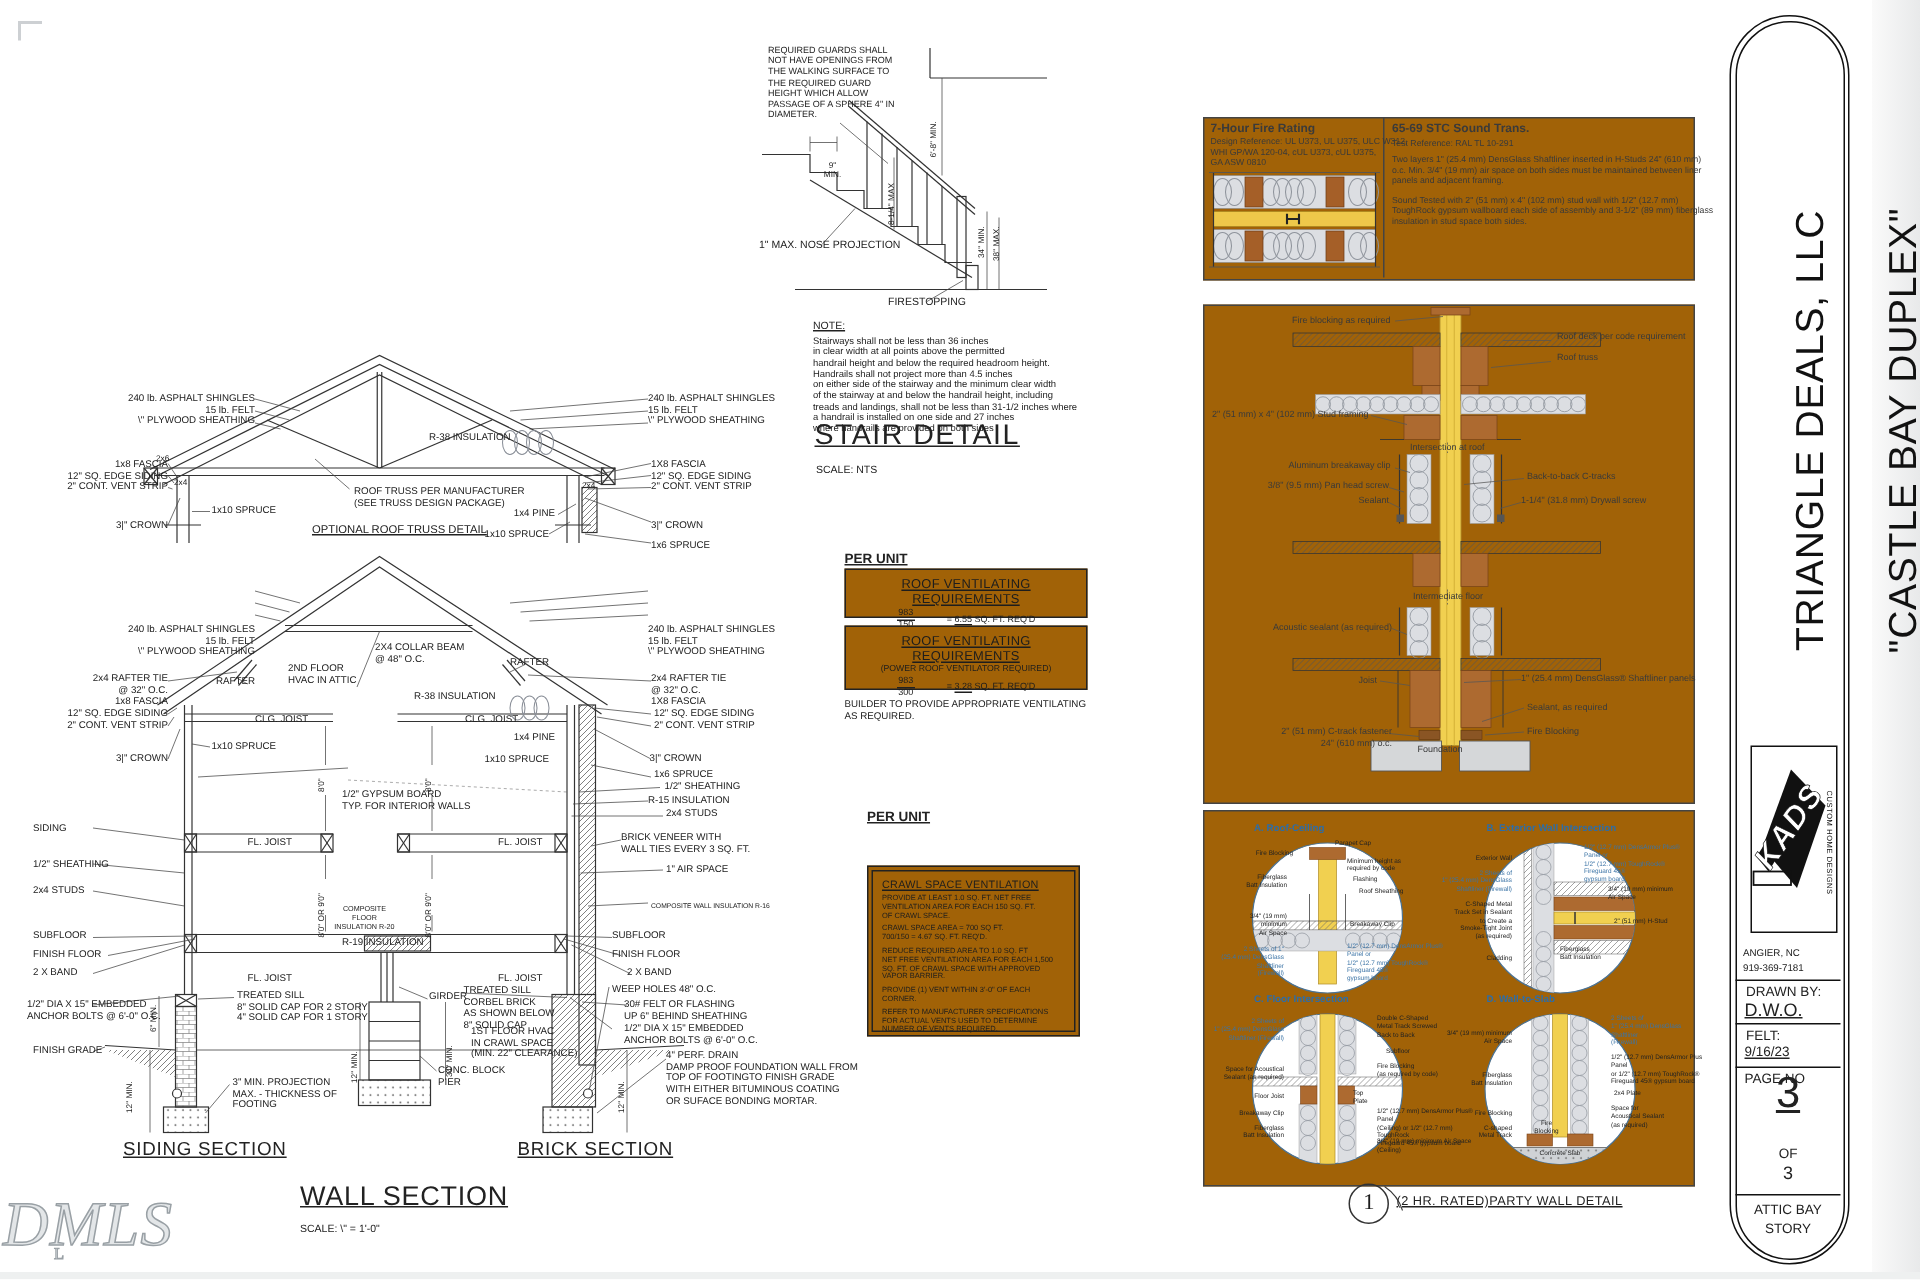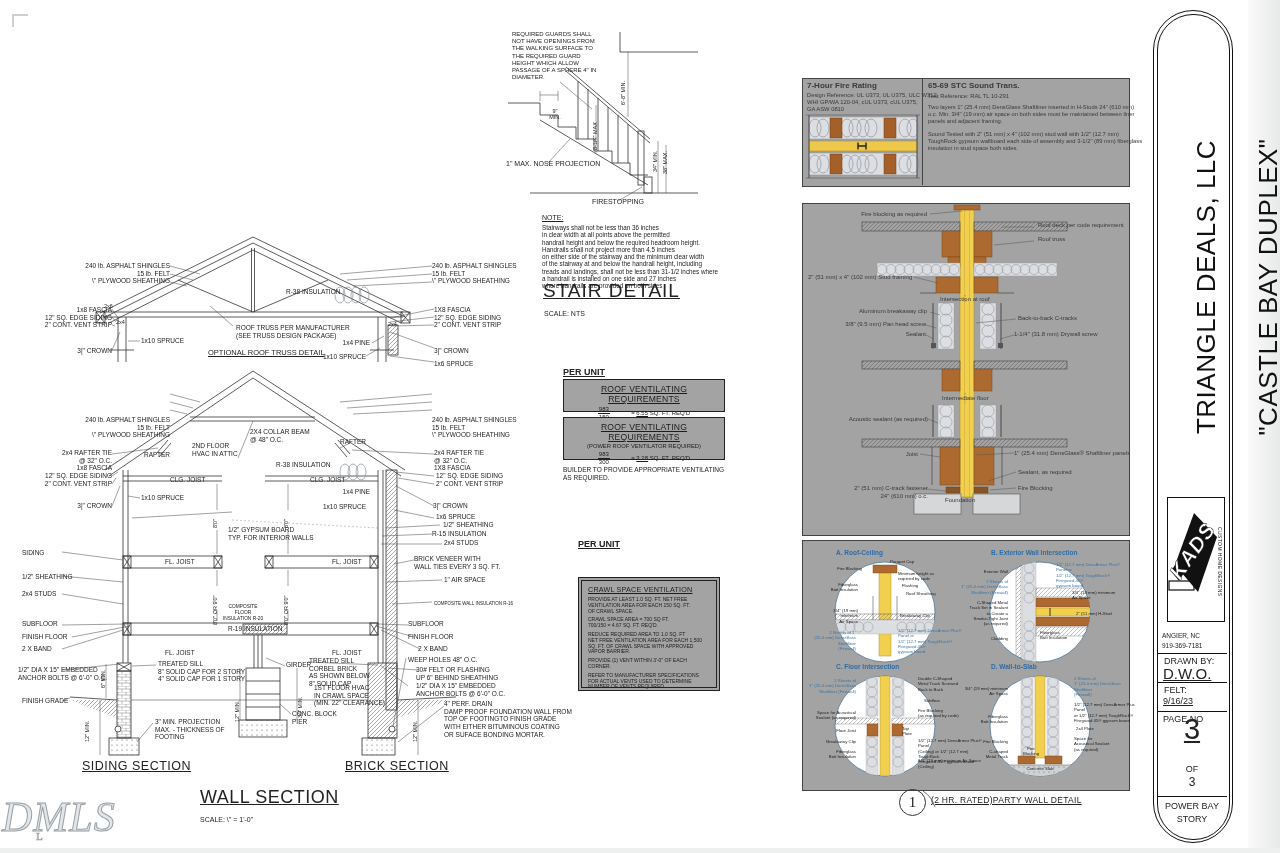--- a/index.html
+++ b/index.html
@@ -9,21 +9,21 @@
   .lbl{position:absolute;font-size:6.5px;line-height:7.7px;white-space:pre-line;color:#222;letter-spacing:0;}
   .ra{text-align:right;}
   .ctr{text-align:center;}
   .tiny{font-size:4.3px;line-height:5.3px;color:#222;}
   .blue{color:#3c74a6;}
   .gray{color:#3a3a3a;}
   .serif{font-family:Liberation Sans, sans-serif;}
   .u{text-decoration:underline;}
   .b{font-weight:bold;}
   .vdim{position:absolute;font-size:5.5px;white-space:nowrap;transform:rotate(-90deg);transform-origin:0 0;color:#222;}
-  .box{position:absolute;border:1.2px solid #222;background:#a3a3a3;}
+  .box{position:absolute;border:1.2px solid #222;background:#a16207;}
   .frac{display:inline-flex;flex-direction:column;text-align:center;font-size:6px;line-height:6.5px;vertical-align:middle;}
   .frac .fn{border-bottom:0.8px solid #222;padding:0 1px;}
   svg{position:absolute;overflow:visible;}
   .ttext{font-size:26px;line-height:31px;letter-spacing:0.5px;color:#111;text-align:center;white-space:pre-line;}
 </style>
 </head>
 <body>
 
 <div id="sheet">
 
@@ -912,26 +912,26 @@
     <polygon points="8,68 27,16 50,40 31,95" fill="#111"></polygon>
     <polygon points="4,74 20,50 28,58 12,84" fill="#111"></polygon>
     <rect x="2" y="84" width="25" height="9" fill="none" stroke="#111" stroke-width="1.2"></rect>
     <text x="13" y="84" transform="rotate(-55 13 84)" font-family="Liberation Sans, sans-serif" font-size="21" font-weight="bold" font-style="italic" fill="#fff" stroke="#000" stroke-width="0.4" letter-spacing="1">KADS</text>
     <text x="51" y="30" transform="rotate(90 51 30)" font-family="Liberation Sans, sans-serif" font-size="5" fill="#111" letter-spacing="0.4">CUSTOM HOME DESIGNS</text>
   </svg>
   <span class="lbl" style="left:1162px;top:632px;font-size:6.5px;">ANGIER, NC</span>
   <span class="lbl" style="left:1162px;top:642px;font-size:6.5px;">919-369-7181</span>
   <div class="abs" style="left:1157px;top:653px;width:70px;height:1px;background:#111;"></div>
   <span class="lbl" style="left:1164px;top:658px;font-size:9px;">DRAWN BY:</span>
-  <span class="lbl u" style="left:1163px;top:670px;font-size:15px;">D.W.O.</span>
+  <span class="lbl u" style="left:1163px;top:670px;font-size:12px;">D.W.O.</span>
   <div class="abs" style="left:1157px;top:682px;width:70px;height:1px;background:#111;"></div>
   <span class="lbl" style="left:1164px;top:687px;font-size:9px;">FELT:</span>
   <span class="lbl u" style="left:1163px;top:698px;font-size:9px;">9/16/23</span>
   <div class="abs" style="left:1157px;top:711px;width:70px;height:1px;background:#111;"></div>
   <span class="lbl" style="left:1163px;top:716px;font-size:9px;">PAGE NO</span>
   <span class="lbl u ctr" style="left:1162px;top:726px;width:60px;font-size:29px;">3</span>
   <span class="lbl ctr" style="left:1162px;top:766px;width:60px;font-size:9px;">OF</span>
   <span class="lbl ctr" style="left:1162px;top:779px;width:60px;font-size:12px;">3</span>
   <div class="abs" style="left:1157px;top:796px;width:70px;height:1px;background:#111;"></div>
-  <span class="lbl ctr" style="left:1162px;top:803px;width:60px;font-size:9px;">POWER BAY</span>
+  <span class="lbl ctr" style="left:1162px;top:803px;width:60px;font-size:9px;">ATTIC BAY</span>
   <span class="lbl ctr" style="left:1162px;top:816px;width:60px;font-size:9px;">STORY</span>
 
 </div>
 
 </body></html>

